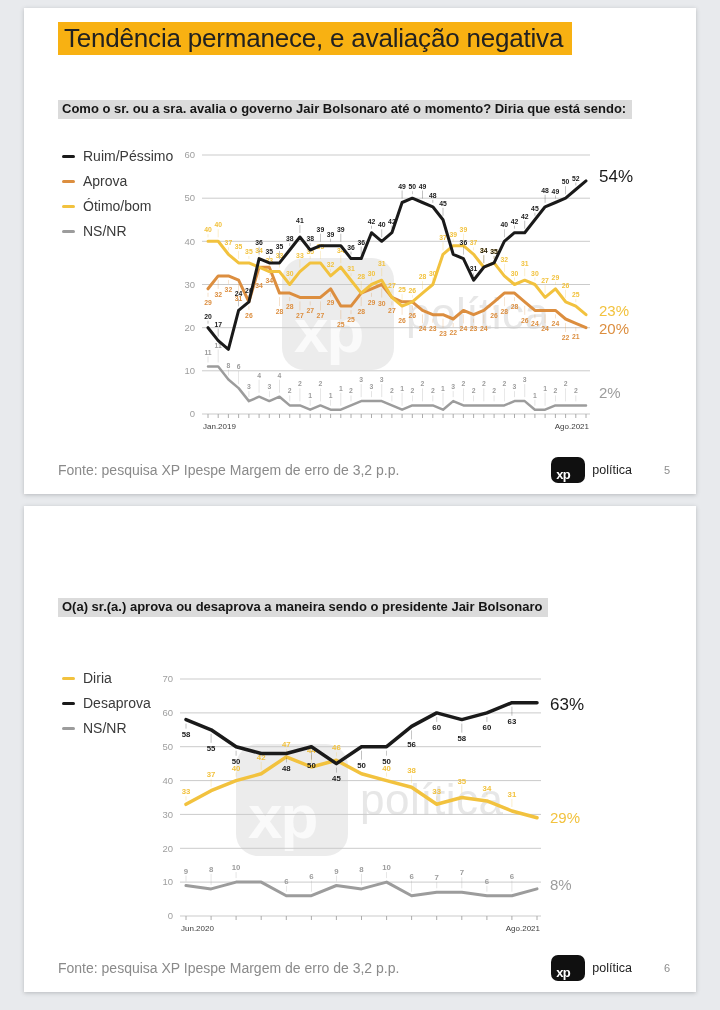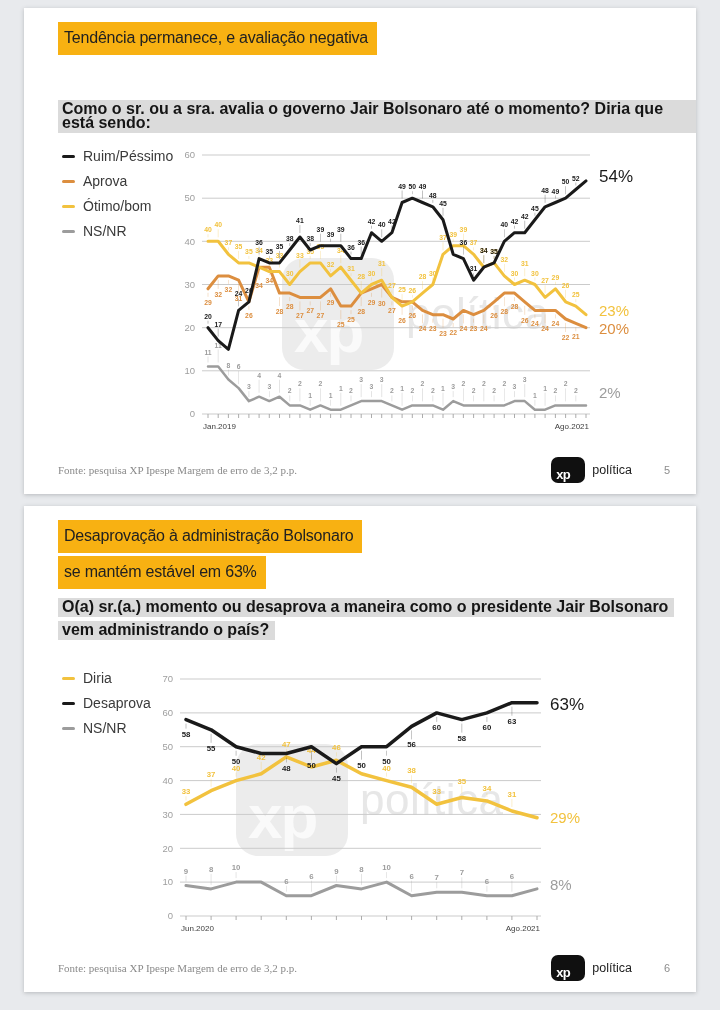--- a/index.html
+++ b/index.html
@@ -12,27 +12,27 @@
   .page{
     position:absolute;left:24px;width:672px;height:486px;background:#ffffff;
     box-shadow:0 1px 4px rgba(60,64,67,.28);
   }
   #page1{top:8px;}
   #page2{top:506px;}
 
   .title{position:absolute;left:34px;top:14px;z-index:5;}
   .title span{
     display:table;background:#F8B112;color:#212121;
-    font-size:16px;line-height:26px;padding:3px 9px 4px 6px;margin-bottom:3px;
+    font-size:26px;line-height:26px;padding:3px 9px 4px 6px;margin-bottom:3px;
     letter-spacing:-0.2px;
   }
   .sub{position:absolute;left:34px;top:92px;z-index:5;}
   .sub span{
     display:table;background:#DBDBDB;color:#151515;font-weight:bold;
-    font-size:16px;line-height:14px;padding:2px 6px 3px 4px;margin-bottom:4px;
+    font-size:13px;line-height:14px;padding:2px 6px 3px 4px;margin-bottom:4px;
   }
 
   .legend{position:absolute;z-index:4;}
   #page1 .legend{left:38px;top:142px;}
   #page2 .legend{left:38px;top:166px;}
   .legend .li{display:flex;align-items:center;height:12px;margin-bottom:13px;}
   .legend .dash{width:13px;height:3px;border-radius:2px;margin-right:8px;flex:none;}
   .legend .lbl{font-size:14px;color:#3a3a3a;white-space:nowrap;}
 
   .watermark{position:absolute;display:flex;align-items:center;z-index:1;}
@@ -48,21 +48,21 @@
 
   svg.chart{position:absolute;left:0;z-index:3;}
   #chart1{top:130px;}
   #chart2{top:150px;}
   svg text{font-family:"Liberation Sans",sans-serif;}
 
   .footer{
     position:absolute;left:34px;right:26px;bottom:10px;height:28px;z-index:5;
     display:flex;align-items:center;justify-content:space-between;
   }
-  .fonte{font-size:11px;color:#8a8a8a;font-family:Liberation Serif, serif;}
+  .fonte{font-size:14px;color:#8a8a8a;}
   .brandgrp{display:flex;align-items:center;}
   .xp-logo{
     width:34px;height:26px;background:#101010;border-radius:7px;flex:none;
     display:flex;align-items:flex-end;justify-content:flex-start;
     padding:0 0 3px 5px;box-sizing:border-box;
   }
   .xp-logo span{color:#ffffff;font-weight:bold;font-size:13px;line-height:11px;letter-spacing:-0.8px;}
   .brandname{font-size:12.5px;color:#1c1c1c;margin-left:7px;}
   .pagenum{font-size:11px;color:#8d8d8d;margin-left:32px;}
 </style>
@@ -465,27 +465,22 @@
       <div class="xp-logo">
           <span>xp</span>
         </div>
       <span class="brandname">política</span>
       <span class="pagenum">5</span>
     </div>
   </div>
 </section>
 
 <section class="page" id="page2">
-  <div class="title">
-    <span>Desaprovação à administração Bolsonaro</span>
-    <span>se mantém estável em 63%</span>
-  </div>
   <div class="sub">
-    <span>O(a) sr.(a.) momento ou desaprova a maneira como o presidente Jair Bolsonaro</span>
-    <span>vem administrando o país?</span>
+    <span>O(a) sr.(a.) aprova ou desaprova a maneira sendo o presidente Jair Bolsonaro</span>
   </div>
 
   <div class="watermark">
     <div class="wm-logo">
         <span>xp</span>
       </div>
     <span class="wm-text">política</span>
   </div>
 
   <div class="legend" id="legend2">

